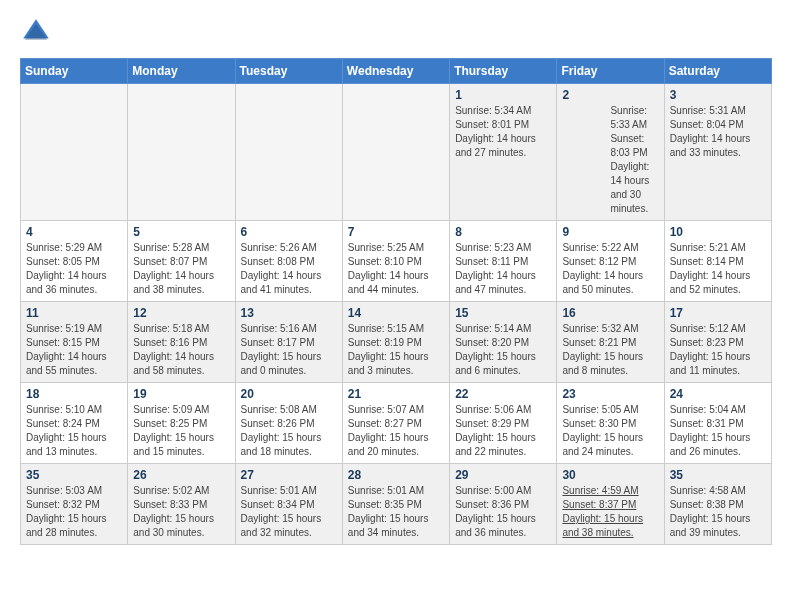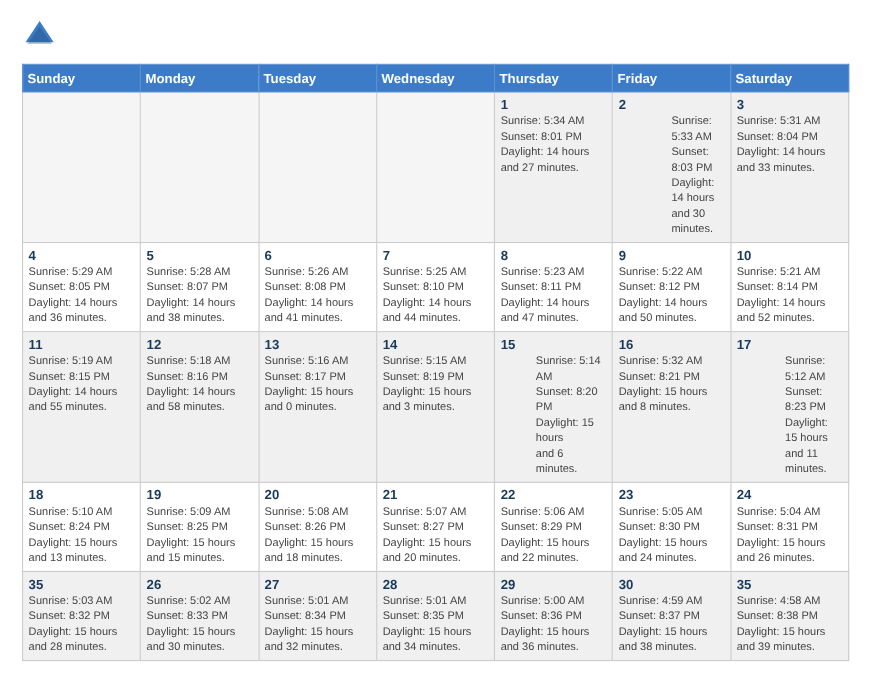--- a/index.html
+++ b/index.html
@@ -230,35 +230,35 @@
           </td>
           <td class="shaded">
             <div class="day-number">14</div>
             <div class="day-info" style="white-space: pre-line;">Sunrise: 5:15 AM
 Sunset: 8:19 PM
 Daylight: 15 hours
 and 3 minutes.</div>
           </td>
           <td class="shaded">
             <div class="day-number">15</div>
-            <div class="day-info" style="white-space: pre-line; margin-left: 32px;">Sunrise: 5:14 AM
+            <div class="day-info" style="white-space: pre-line;">Sunrise: 5:14 AM
 Sunset: 8:20 PM
 Daylight: 15 hours
 and 6 minutes.</div>
           </td>
           <td class="shaded">
             <div class="day-number">16</div>
             <div class="day-info" style="white-space: pre-line;">Sunrise: 5:32 AM
 Sunset: 8:21 PM
 Daylight: 15 hours
 and 8 minutes.</div>
           </td>
           <td class="shaded">
             <div class="day-number">17</div>
-            <div class="day-info" style="white-space: pre-line; margin-left: 44px;">Sunrise: 5:12 AM
+            <div class="day-info" style="white-space: pre-line;">Sunrise: 5:12 AM
 Sunset: 8:23 PM
 Daylight: 15 hours
 and 11 minutes.</div>
           </td>
         </tr>
         <tr>
           <td>
             <div class="day-number">18</div>
             <div class="day-info" style="white-space: pre-line;">Sunrise: 5:10 AM
 Sunset: 8:24 PM
@@ -339,21 +339,21 @@
           </td>
           <td class="shaded">
             <div class="day-number">29</div>
             <div class="day-info" style="white-space: pre-line;">Sunrise: 5:00 AM
 Sunset: 8:36 PM
 Daylight: 15 hours
 and 36 minutes.</div>
           </td>
           <td class="shaded">
             <div class="day-number">30</div>
-            <div class="day-info" style="white-space: pre-line;">Sunrise: 4:59 AM
+            <div class="day-info" style="white-space: pre-line; text-decoration: underline;">Sunrise: 4:59 AM
 Sunset: 8:37 PM
 Daylight: 15 hours
 and 38 minutes.</div>
           </td>
           <td class="shaded">
             <div class="day-number">35</div>
             <div class="day-info" style="white-space: pre-line;">Sunrise: 4:58 AM
 Sunset: 8:38 PM
 Daylight: 15 hours
 and 39 minutes.</div>

